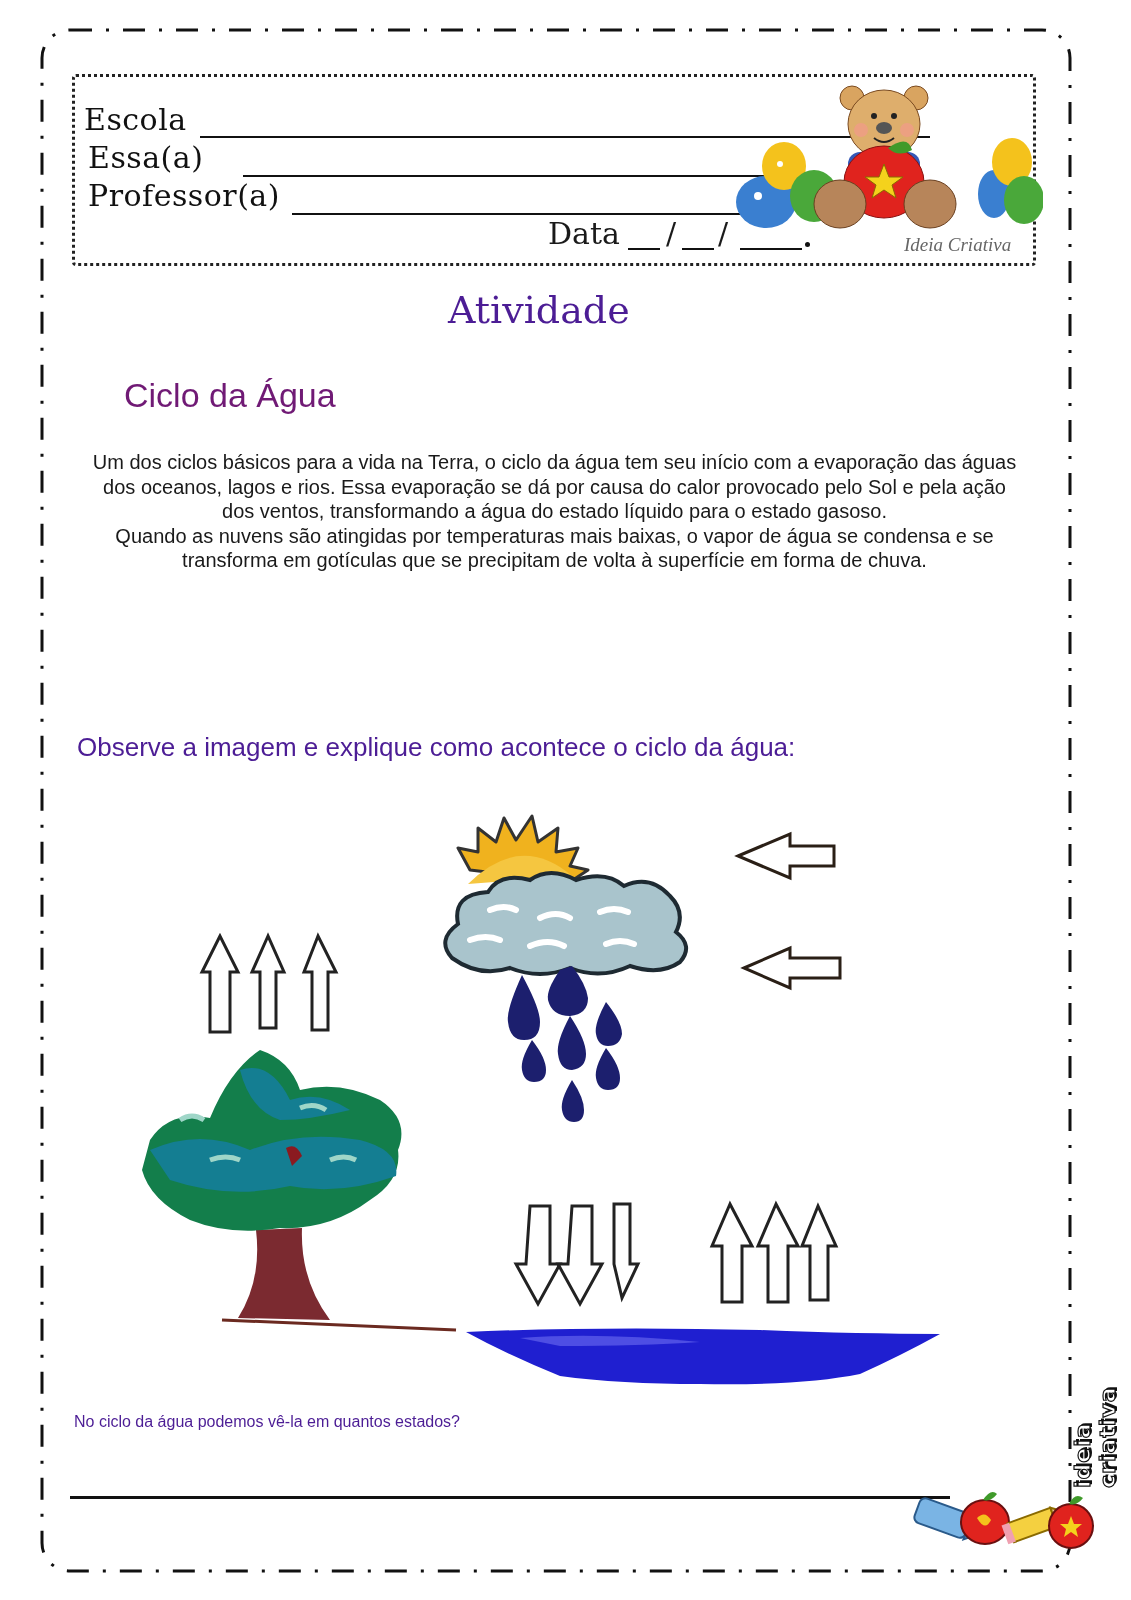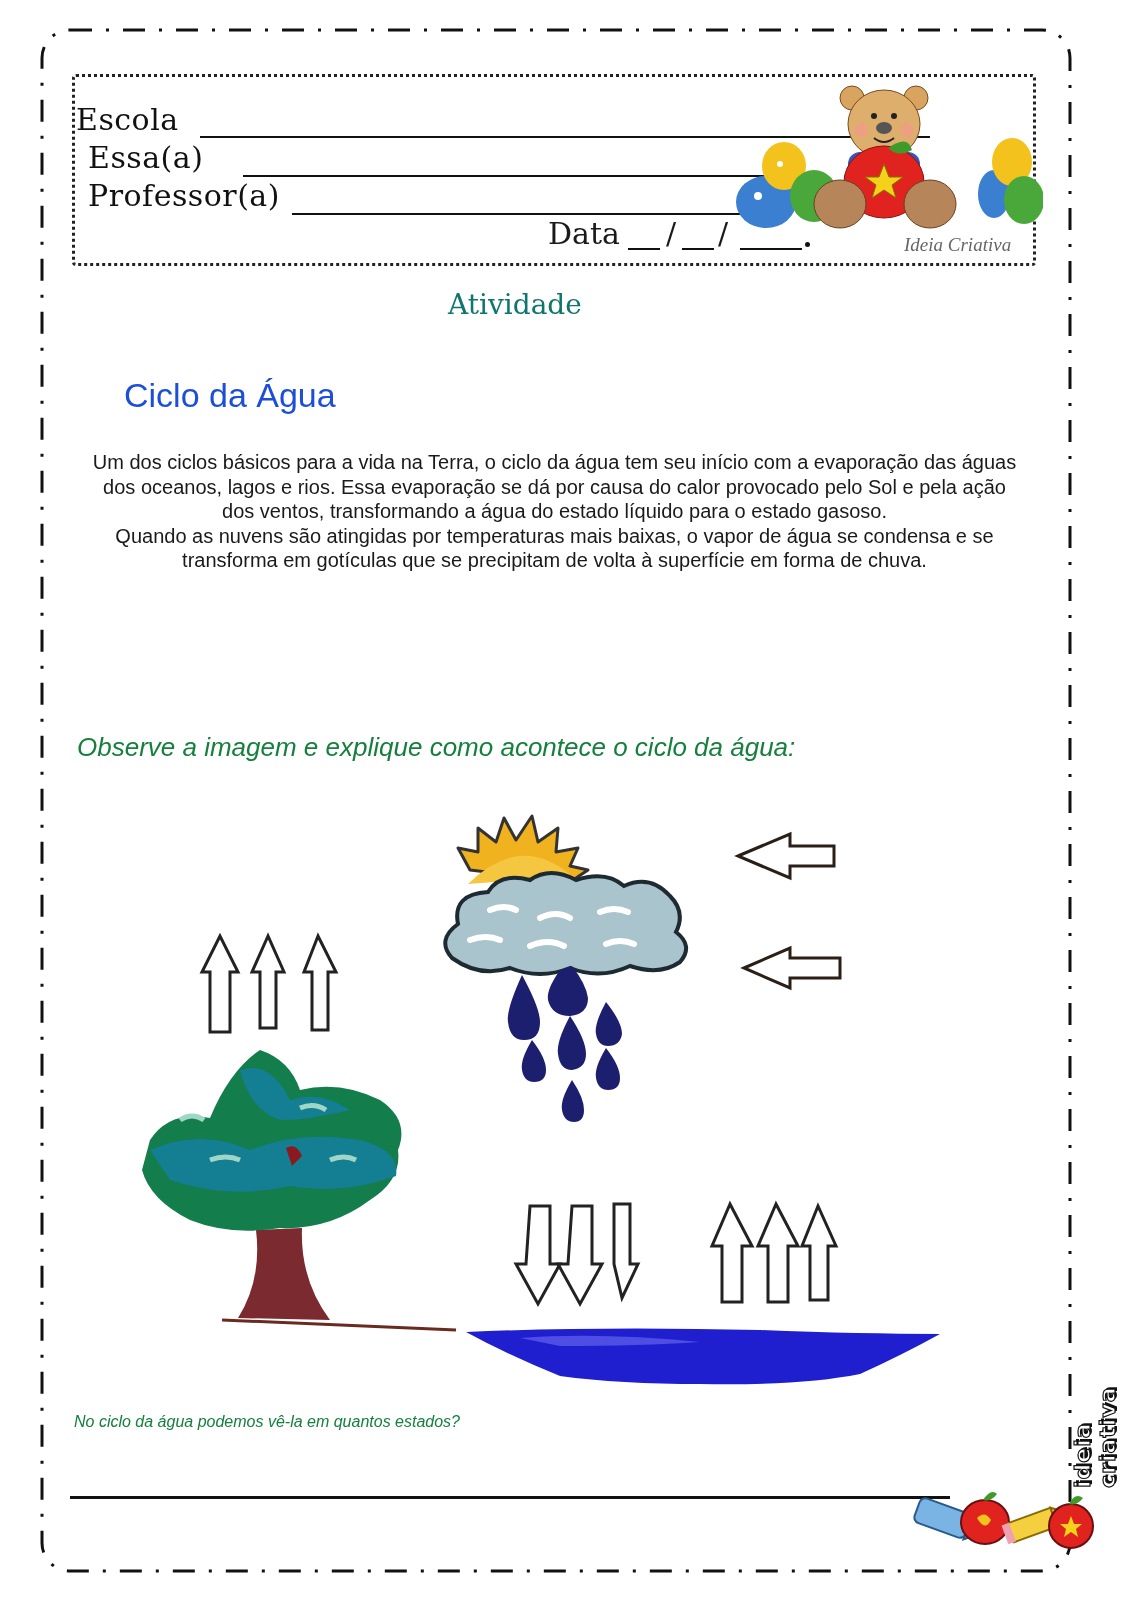--- a/index.html
+++ b/index.html
@@ -8,40 +8,40 @@
   
   .outer-border { left: 40px; top: 28px; width: 1032px; height: 1545px; border-radius: 28px; }
   .outer-border svg { width: 100%; height: 100%; }
   
   .header-box { left: 72px; top: 74px; width: 958px; height: 186px; border: 3px dotted #222; border-radius: 4px; }
   .serif { font-family: "DejaVu Serif", "Liberation Serif", serif; }
   .field-label { font-size: 30px; color: #111; letter-spacing: 0.5px; }
   .field-line { height: 2px; background: #111; }
   .date-row { font-size: 30px; }
   .watermark { font-family: "Liberation Serif", serif; font-style: italic; font-size: 19px; color: #666; }
-  .title { font-family: "DejaVu Serif", serif; font-size: 28px; color: #0f766e; text-align: center; }
-  .subtitle { font-size: 34px; color: #1d4ed8; }
+  .title { font-family: "DejaVu Serif", serif; font-size: 38px; color: #4c1d95; text-align: center; }
+  .subtitle { font-size: 34px; color: #701a75; }
   .paragraph { font-size: 20px; line-height: 24.5px; color: #1a1a1a; width: 935px; }
   .paragraph p { margin: 0; }
-  .question { font-size: 26px; color: #15803d; font-style: italic; }
+  .question { font-size: 26px; color: #4c1d95; }
   .answer-line { height: 3px; background: #111; }
   .vertical-brand { font-family: "DejaVu Sans", sans-serif; font-weight: bold; font-size: 22px; color: #fff; -webkit-text-stroke: 1.2px #111; transform: rotate(-90deg); transform-origin: left top; letter-spacing: 1px; text-shadow: 2px 2px 0 #111; }
 </style>
 </head>
 <body>
 
 <div class="abs outer-border">
   <svg viewBox="0 0 1032 1545" preserveAspectRatio="none">
     <rect x="2" y="2" width="1028" height="1541" rx="28" ry="28" fill="none" stroke="#111" stroke-width="3" stroke-dasharray="22 14 3 14"></rect>
   </svg>
 </div>
 
 <div class="abs header-box"></div>
 
-<div class="abs serif field-label" style="left:76px; top:102px;">Escola</div>
+<div class="abs serif field-label" style="left:84px; top:102px;">Escola</div>
 <div class="abs field-line" style="left:200px; top:136px; width:730px;"></div>
 
 <div class="abs serif field-label" style="left:88px; top:140px;">Essa(a)</div>
 <div class="abs field-line" style="left:243px; top:175px; width:570px;"></div>
 
 <div class="abs serif field-label" style="left:88px; top:178px;">Professor(a)</div>
 <div class="abs field-line" style="left:292px; top:213px; width:450px;"></div>
 
 <div class="abs serif date-row" style="left:548px; top:216px;">
   <span>Data</span>

